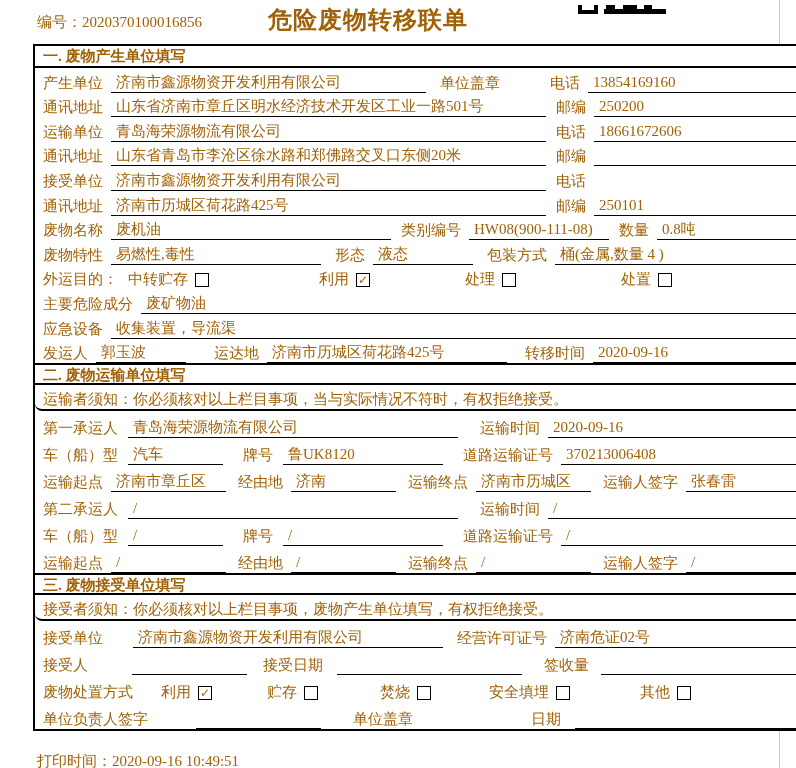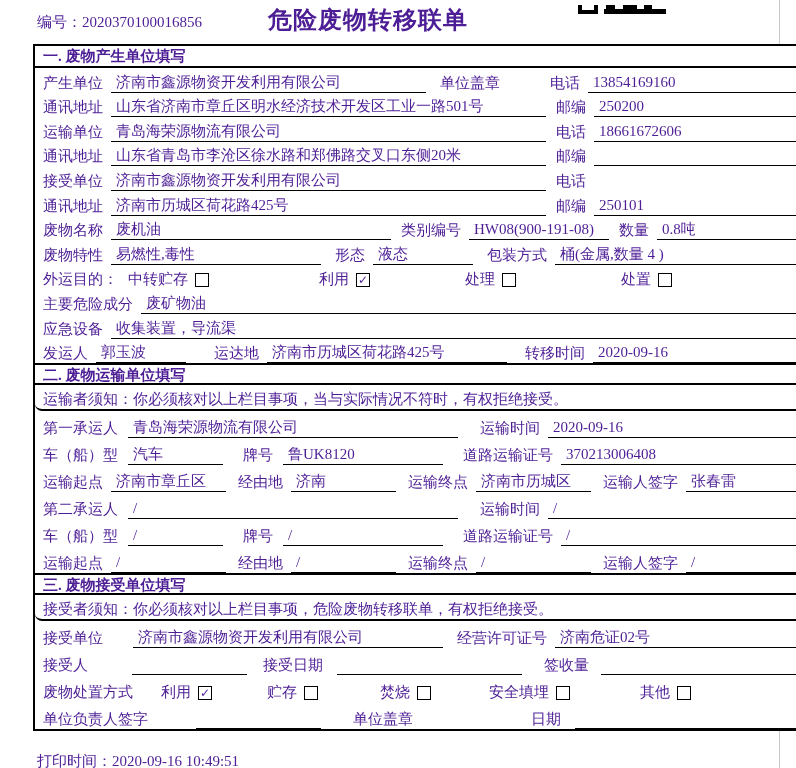--- a/index.html
+++ b/index.html
@@ -1,21 +1,21 @@
 <!DOCTYPE html>
 <html><head>
 <meta charset="utf-8">
 <style>
   * { box-sizing: border-box; margin: 0; padding: 0; }
   body { background: #ffffff; }
   .page {
     position: relative;
     width: 796px; height: 768px;
     background: #ffffff;
-    color: #4c1d95;
+    color: #a16207;
     font-family: "Liberation Serif", "DejaVu Serif", serif;
     overflow: hidden;
   }
   .scan-edge {
     position: absolute; left: 779px; top: 0;
     width: 1px; height: 768px; background: #c9c9c9;
   }
   .doc-header { position: absolute; left: 0; top: 0; width: 796px; height: 44px; }
   .serial { position: absolute; left: 37px; top: 13px; font-size: 15px; white-space: nowrap; }
   .doc-title {
@@ -134,21 +134,21 @@
       <span class="lbl">通讯地址</span>
       <span class="val v435">济南市历城区荷花路425号</span>
       <span class="lbl ml10">邮编</span>
       <span class="val vfill">250101</span>
     </div>
 
     <div class="row">
       <span class="lbl">废物名称</span>
       <span class="val v280">废机油</span>
       <span class="lbl ml10">类别编号</span>
-      <span class="val v140">HW08(900-191-08)</span>
+      <span class="val v140">HW08(900-111-08)</span>
       <span class="lbl ml10">数量</span>
       <span class="val vfill">0.8吨</span>
     </div>
 
     <div class="row">
       <span class="lbl">废物特性</span>
       <span class="val v210">易燃性,毒性</span>
       <span class="lbl ml14">形态</span>
       <span class="val v100">液态</span>
       <span class="lbl ml14">包装方式</span>
@@ -251,21 +251,21 @@
       <span class="val v105">/</span>
       <span class="lbl ml12">运输终点</span>
       <span class="val v115">/</span>
       <span class="lbl ml12">运输人签字</span>
       <span class="val vfill">/</span>
     </div>
 
     <div class="section-header sh-mid">三. 废物接受单位填写</div>
 
     <div class="row r2 notice-row">
-      <span>接受者须知：你必须核对以上栏目事项，危险废物转移联单，有权拒绝接受。</span>
+      <span>接受者须知：你必须核对以上栏目事项，废物产生单位填写，有权拒绝接受。</span>
     </div>
 
     <div class="row r2">
       <span class="lbl">接受单位</span>
       <span class="val v310 ml30">济南市鑫源物资开发利用有限公司</span>
       <span class="lbl ml14">经营许可证号</span>
       <span class="val vfill">济南危证02号</span>
     </div>
 
     <div class="row r2">

